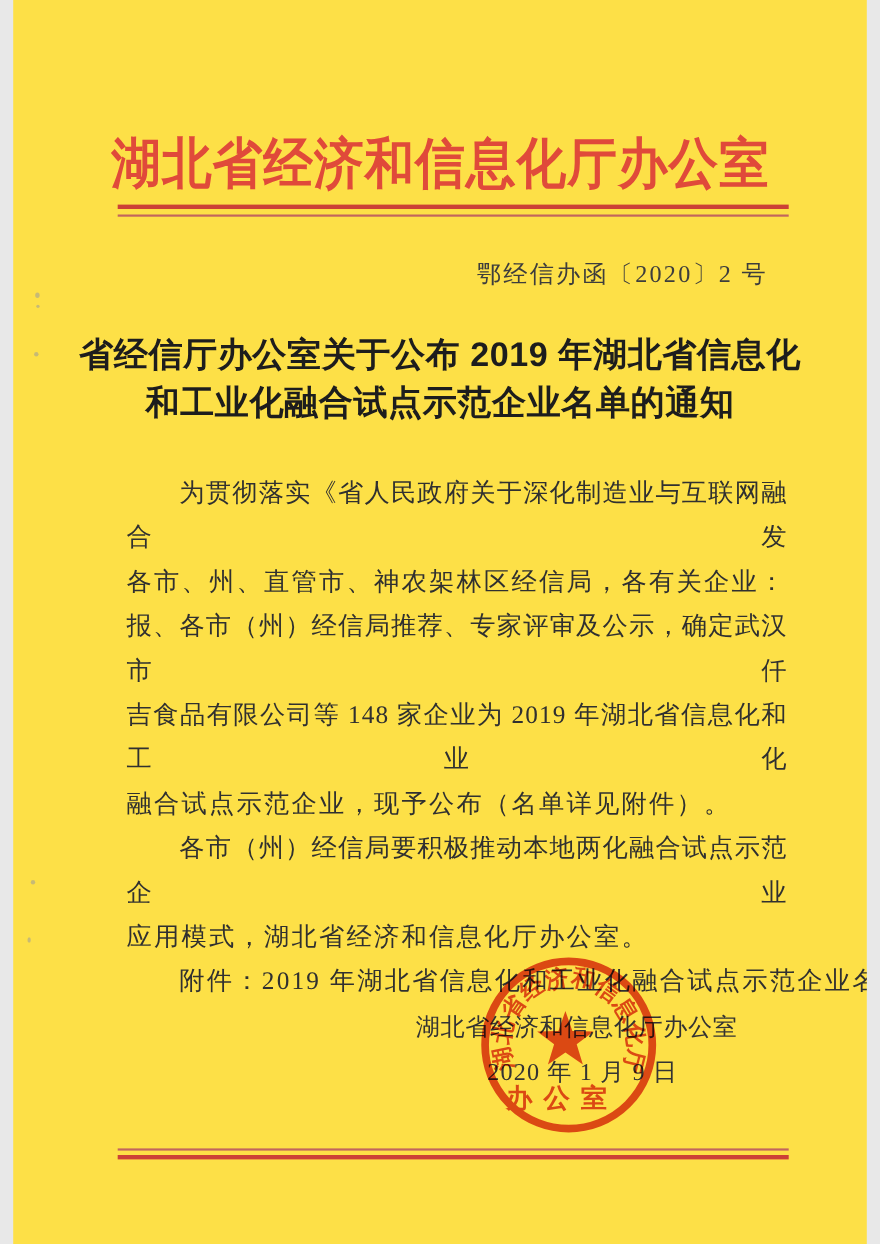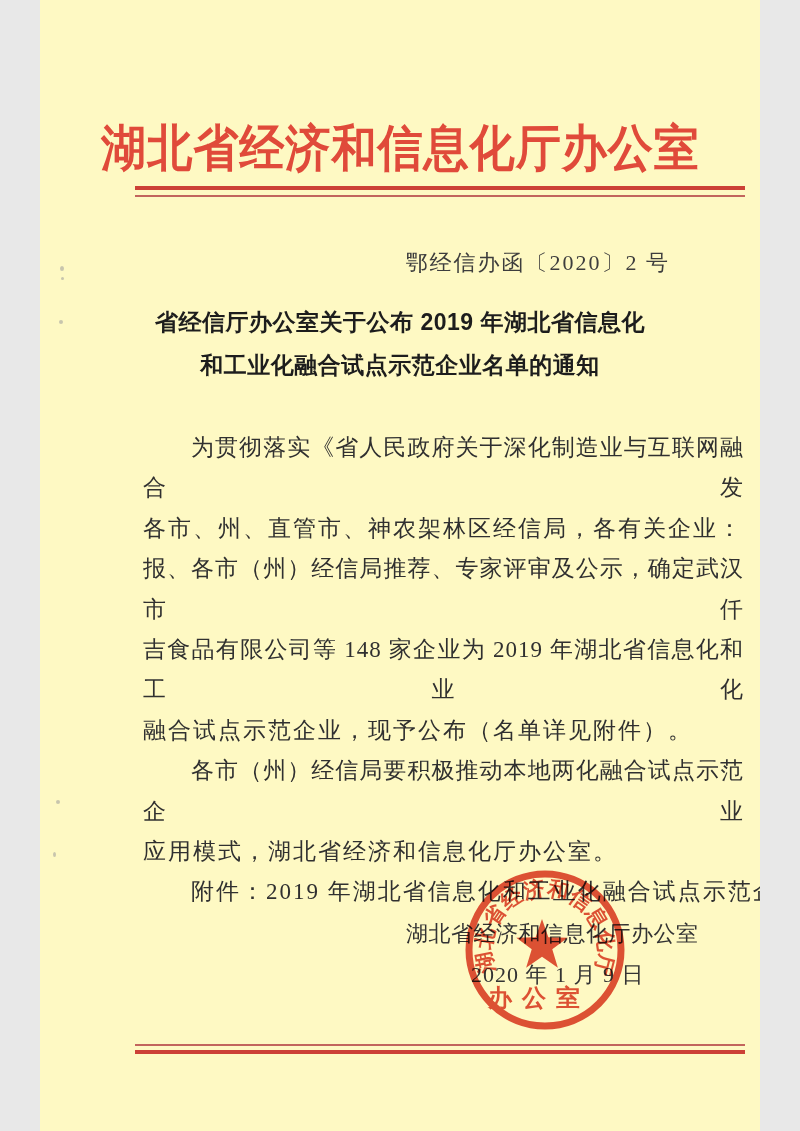--- a/index.html
+++ b/index.html
@@ -1,21 +1,21 @@
 <!DOCTYPE html>
 <html lang="zh"><head>
 <meta charset="utf-8">
 <style>
   html, body { margin: 0; padding: 0; background: #e8e8e8; }
   .page {
     position: relative;
-    width: 720px;
+    width: 776px;
     height: 1131px;
     margin: 0 auto;
-    background: #fef9c3;
+    background: #fde047;
     overflow: hidden;
     font-family: "Liberation Serif", "DejaVu Serif", serif;
   }
 
   
   .org-title {
     position: absolute;
     top: 118px; left: 0; right: 0;
     text-align: center;
   }
@@ -40,35 +40,35 @@
     position: absolute;
     top: 1044px; left: 95px; width: 610px;
     height: 4px;
     border-top: 2px solid #c2655d;
     border-bottom: 4px solid #cc4136;
   }
 
   
   .doc-number {
     position: absolute;
-    top: 248px; right: 90px;
+    top: 234px; right: 90px;
     font-size: 22px;
     letter-spacing: 2px;
     color: #3d3d3d;
     white-space: nowrap;
   }
 
   
   .doc-title {
     position: absolute;
     top: 301px; left: 40px; right: 40px;
     text-align: center;
     font-family: "Liberation Sans", "DejaVu Sans", sans-serif;
     font-weight: 700;
-    font-size: 23px;
+    font-size: 31px;
     line-height: 43px;
     color: #1d1d1d;
     letter-spacing: 0.5px;
   }
 
   
   .body-text {
     position: absolute;
     top: 428px; left: 103px; width: 601px;
     font-size: 23px;

